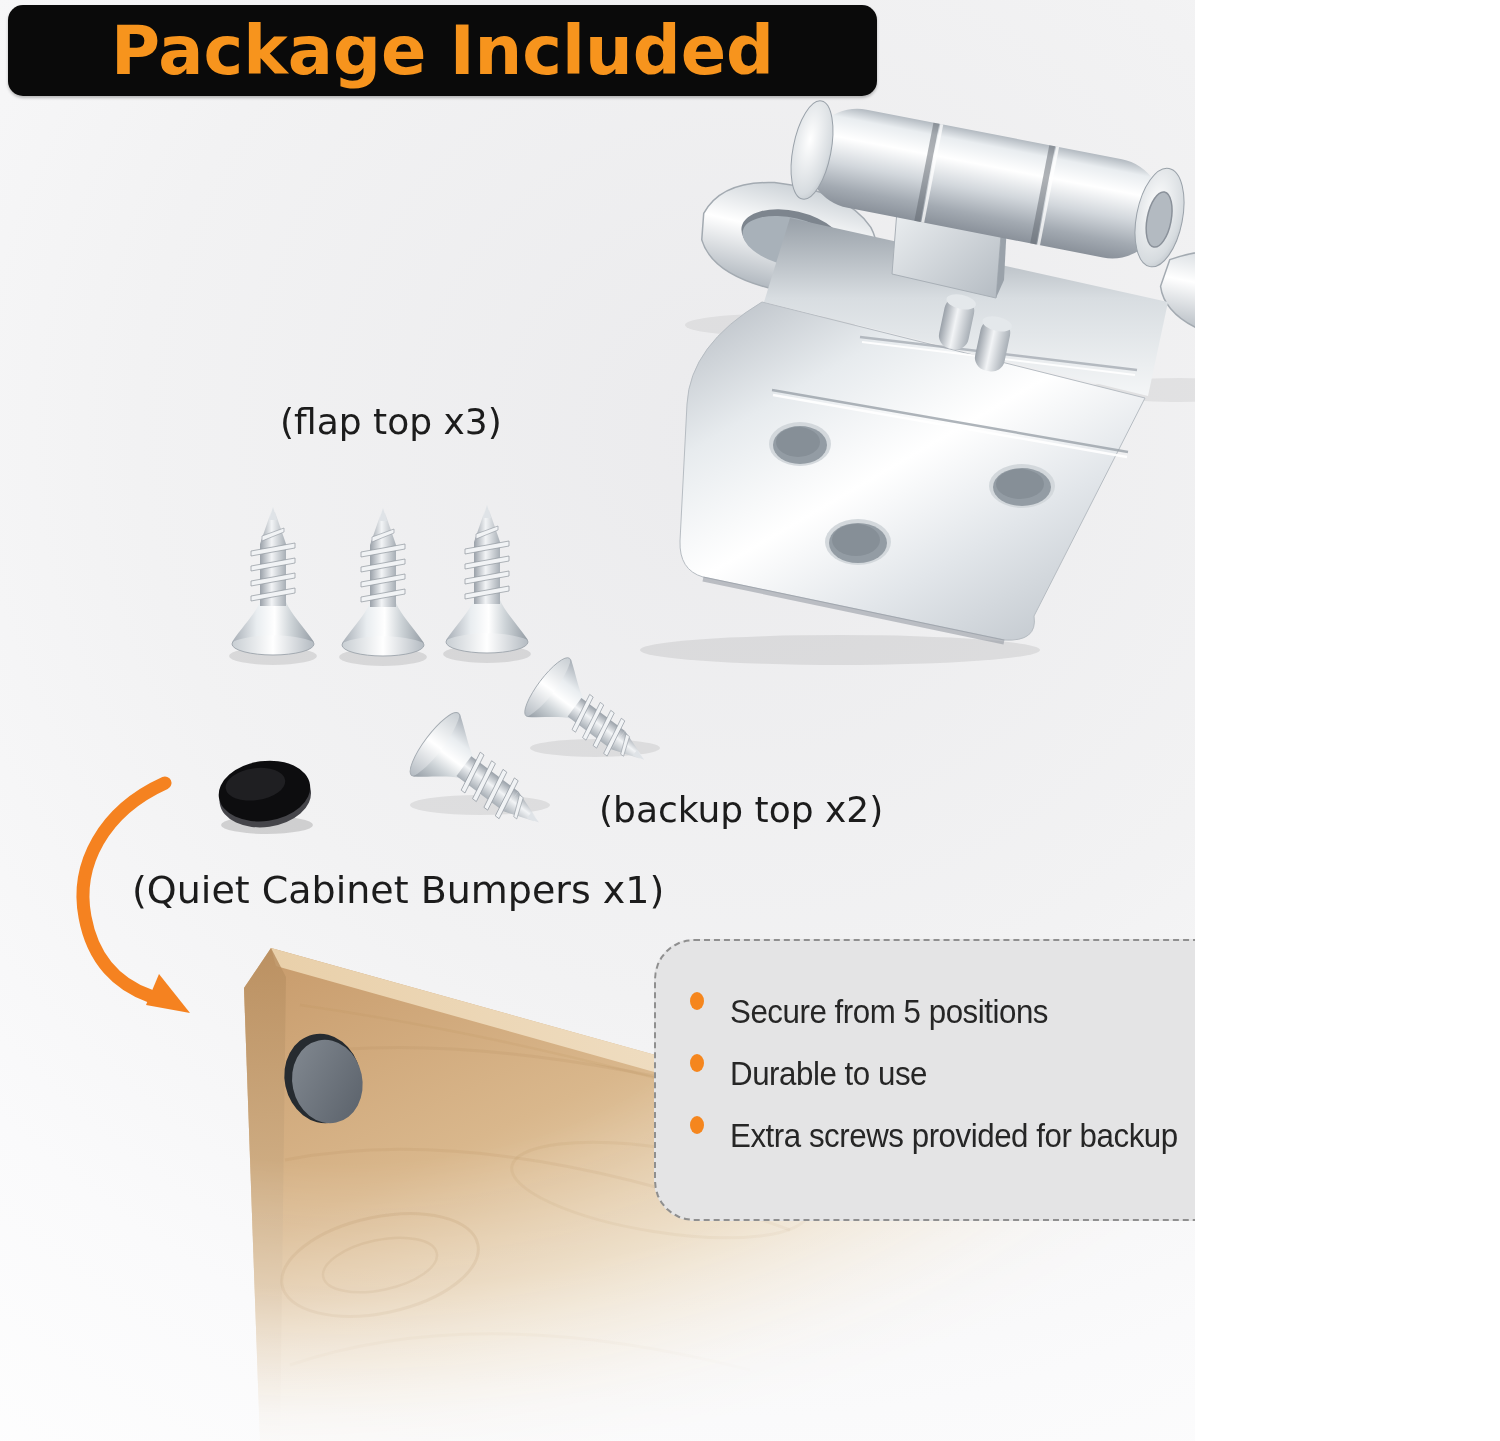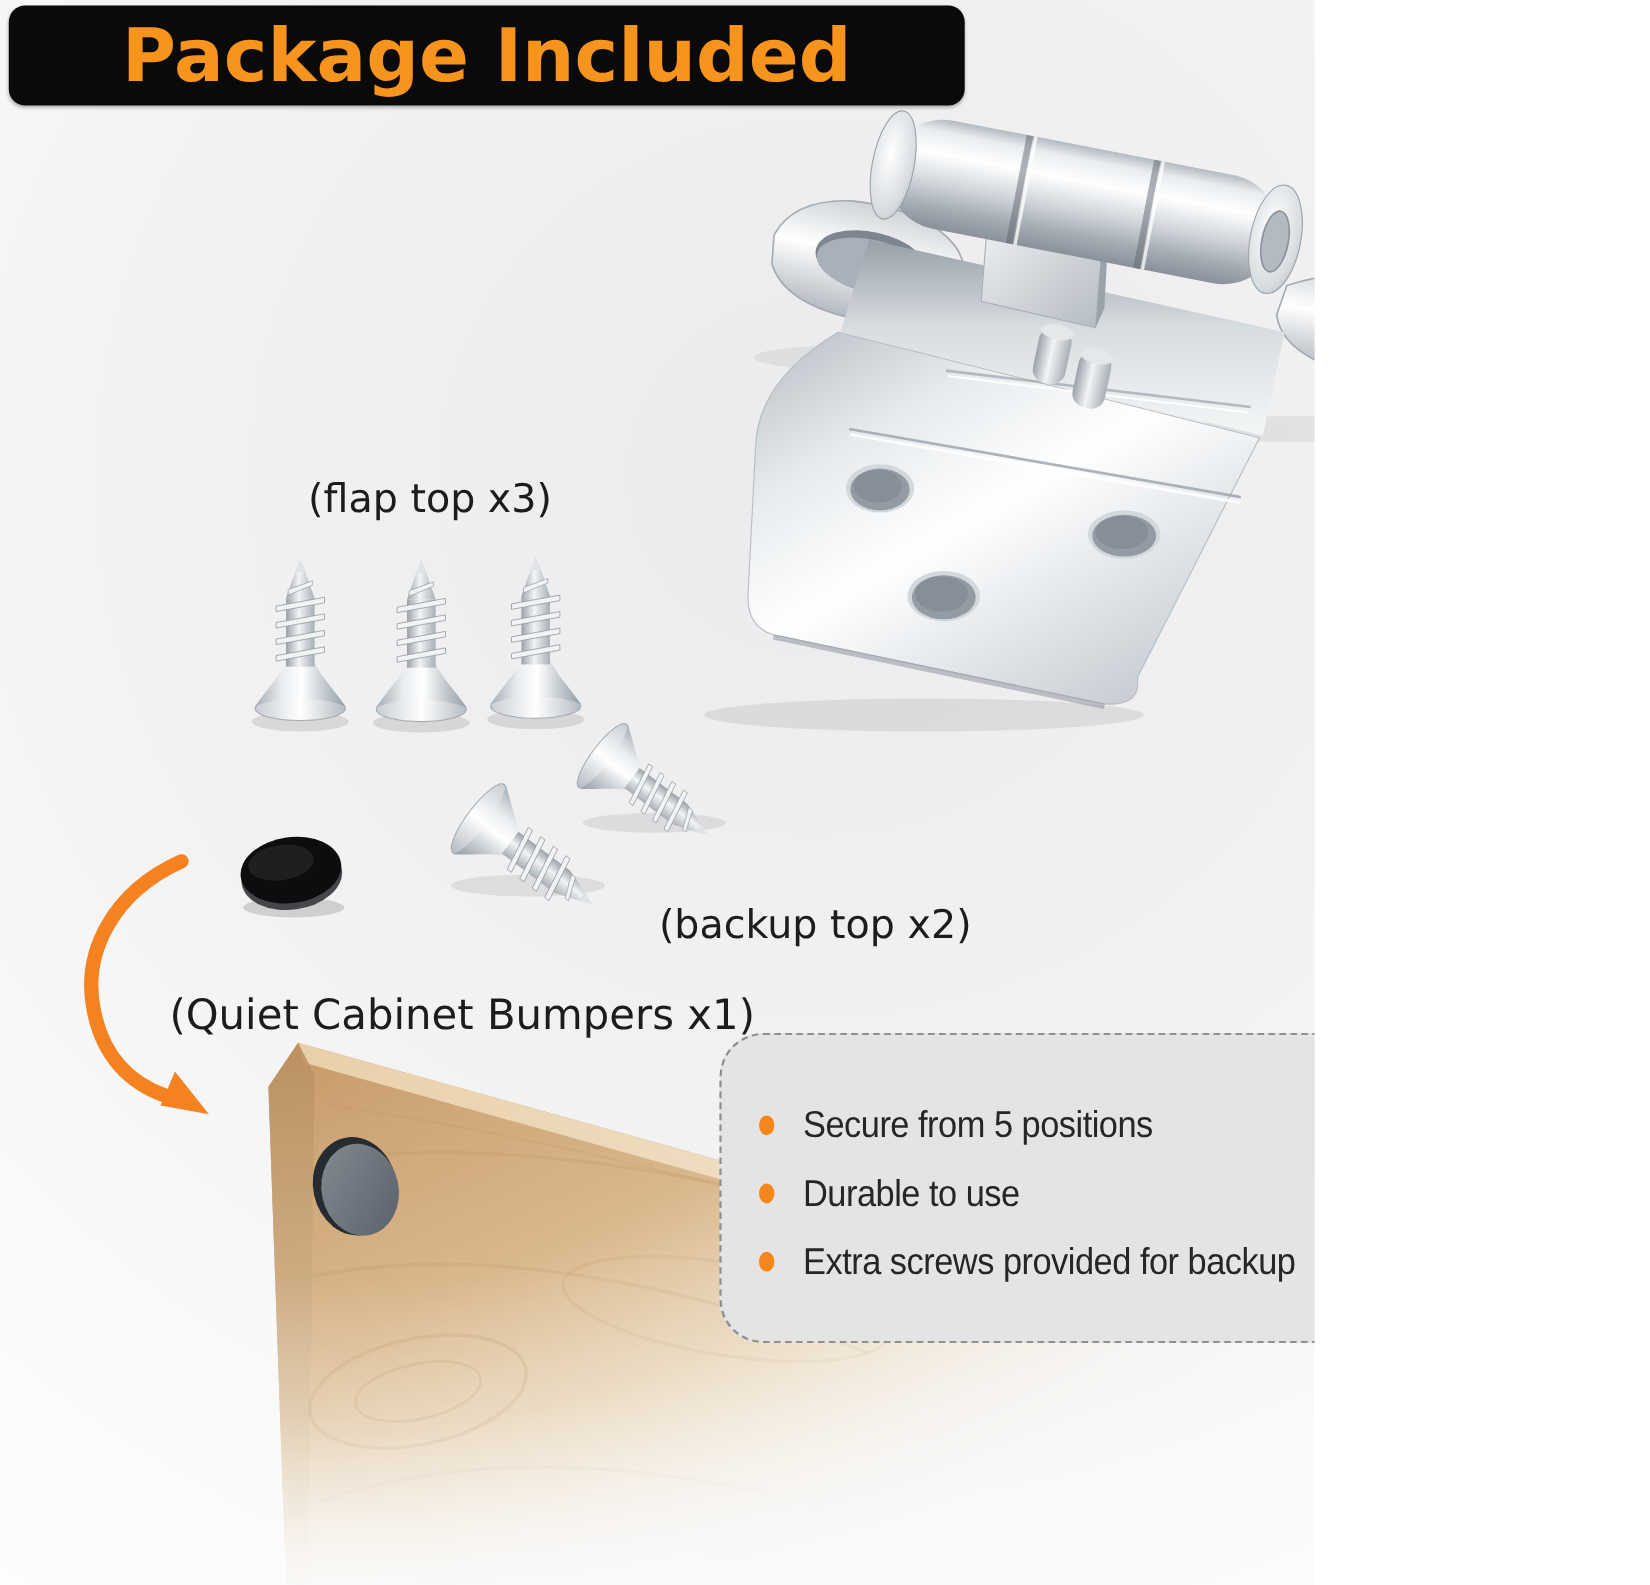--- a/index.html
+++ b/index.html
@@ -17,37 +17,37 @@
     background:#0a0a0a;border-radius:15px;
     display:flex;align-items:center;justify-content:center;
     box-shadow:0 2px 3px rgba(0,0,0,.25);
   }
   .banner-text{
     font-weight:bold;font-size:67px;letter-spacing:0px;
     color:#f7941d;white-space:nowrap;
   }
   
   .part-label{
-    color:#1c1c1c;font-size:36px;white-space:nowrap;margin-top:32px;
+    color:#1c1c1c;font-size:36px;white-space:nowrap;
   }
   .label-flap{left:280px;top:401px;}
   .label-round{left:599px;top:789px;}
-  .label-bumper{left:154px;top:868px;font-size:38px;}
+  .label-bumper{left:132px;top:868px;font-size:38px;}
   
   .features-box{
     left:654px;top:939px;width:804px;height:282px;
     background:#e4e4e5;
     border:2px dashed #8f8f8f;
     border-radius:40px;
     box-sizing:border-box;
     display:flex;flex-direction:column;justify-content:center;
     padding:10px 0 0 34px;
   }
   .feature-row{
-    display:flex;align-items:center;height:62px;
+    display:flex;height:62px;
   }
   .feature-bullet{
     width:14px;height:18px;border-radius:50%;
     background:#f5861e;flex:0 0 auto;margin-right:26px;
   }
   .feature-text{
     font-family:"Liberation Sans", sans-serif;
     font-size:34px;color:#262626;white-space:nowrap;
     display:inline-block;transform:scaleX(.92);transform-origin:0 50%;
     letter-spacing:-0.5px;

